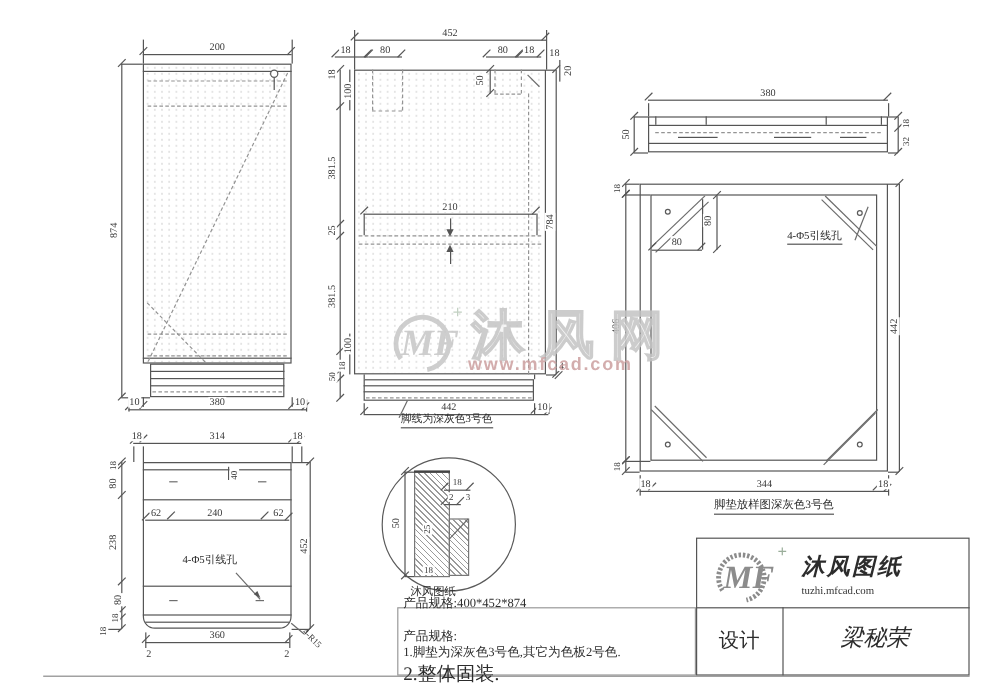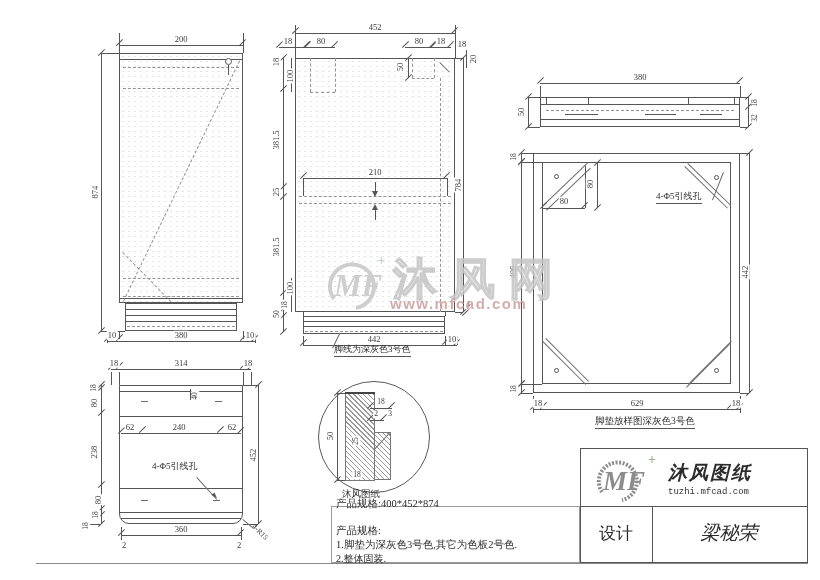--- a/index.html
+++ b/index.html
@@ -233,21 +233,21 @@
 
   <div class="zh und" style="left:656px;top:191px;font-size:9px">4-Φ5引线孔</div>
   <div class="dg" style="left:712px;top:200px;width:30px;transform:rotate(-68.5deg)"></div>
 
   <div class="vl" style="left:533px;top:396px;height:17px"></div>
   <div class="vl" style="left:740px;top:396px;height:17px"></div>
   <div class="hl dimh" style="left:533px;top:409px;width:207px"></div>
   <div class="tick" style="left:539px;top:405px"></div>
   <div class="tick" style="left:726px;top:405px"></div>
   <div class="dl" style="left:538px;top:403px">18</div>
-  <div class="dl" style="left:637px;top:403px">629</div>
+  <div class="dl" style="left:637px;top:403px">344</div>
   <div class="dl" style="left:736px;top:403px">18</div>
 
   <div class="zh und" style="left:595px;top:416px;font-size:9.5px">脚垫放样图深灰色3号色</div>
 </div>
 
 <div>
   <div class="vl" style="left:111px;top:372px;height:13px"></div>
   <div class="vl" style="left:119px;top:372px;height:13px"></div>
   <div class="vl" style="left:243px;top:372px;height:13px"></div>
   <div class="vl" style="left:251px;top:372px;height:13px"></div>
@@ -335,35 +335,35 @@
   <div class="dl sm" style="left:357px;top:475px">18</div>
 
   <div class="zh" style="left:342px;top:489px;font-size:9.5px">沐风图纸</div>
 </div>
 
 <div>
   <div class="box" style="left:331px;top:506px;width:249px;height:57px;border-color:#9a9a9a"></div>
   <div class="zh" style="left:336px;top:498px;font-size:10.5px">产品规格:400*452*874</div>
   <div class="zh" style="left:336px;top:525px;font-size:10.5px">产品规格:</div>
   <div class="zh" style="left:336px;top:539px;font-size:10.5px">1.脚垫为深灰色3号色,其它为色板2号色.</div>
-  <div class="zh" style="left:336px;top:553px;font-size:10px">2.整体固装.</div>
+  <div class="zh" style="left:336px;top:553px;font-size:16px">2.整体固装.</div>
 </div>
 
 <div>
   <div class="box" style="left:580px;top:448px;width:228px;height:115px"></div>
   <div class="hl" style="left:580px;top:506px;width:228px"></div>
   <div class="vl" style="left:652px;top:506px;height:57px"></div>
 
   <svg style="position:absolute;left:590px;top:452px" width="72" height="52" viewBox="0 0 72 52">
     <path d="M12 40 A 19 19 0 1 1 32 48" fill="none" stroke="#8c8c8c" stroke-width="4" stroke-dasharray="2 1.5"></path>
     <text x="13" y="38" font-style="italic" font-weight="bold" font-size="27" fill="#8c8c8c">MF</text>
     <text x="58" y="12" font-size="14" font-weight="bold" fill="#9aae9a">+</text>
   </svg>
   <div class="zh" style="left:668px;top:462px;font-size:19px;font-style:italic;font-weight:bold;letter-spacing:2px">沐风图纸</div>
-  <div class="zh" style="left:668px;top:487px;font-size:9px;font-family:Liberation Mono, monospace;color:#333">tuzhi.mfcad.com</div>
+  <div class="zh" style="left:668px;top:487px;font-size:9px;font-family:Liberation Serif, serif;color:#333">tuzhi.mfcad.com</div>
   <div class="zh" style="left:616px;top:534px;transform:translate(-50%,-50%);font-size:17px">设计</div>
   <div class="zh" style="left:729px;top:533px;transform:translate(-50%,-50%);font-size:19px;font-style:italic">梁秘荣</div>
 </div>
 
 <div class="hl" style="left:36px;top:563px;width:772px;border-color:#8a8a8a"></div>
 
 <div class="wm">
   <svg style="position:absolute;left:322px;top:252px" width="70" height="62" viewBox="0 0 70 62">
     <path d="M12 47 A 22 22 0 1 1 34 56" fill="none" stroke="#c6c6c6" stroke-width="4"></path>
     <text x="12" y="44" font-style="italic" font-weight="bold" font-size="31" fill="#c6c6c6">MF</text>

